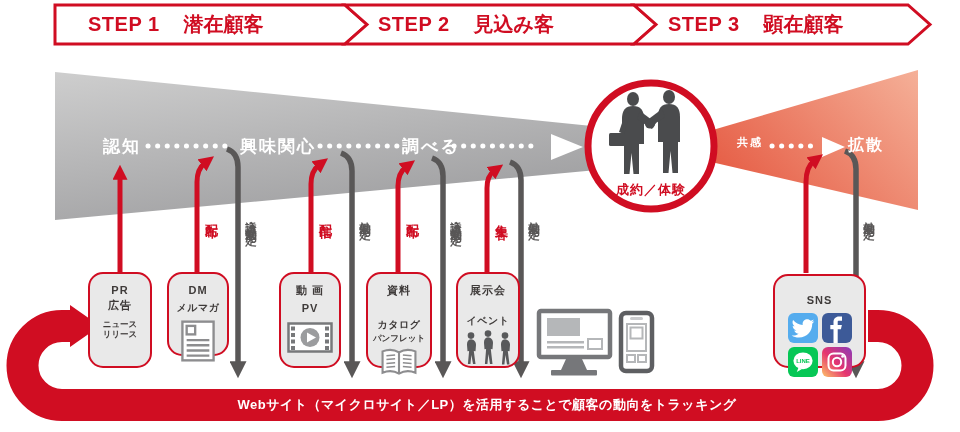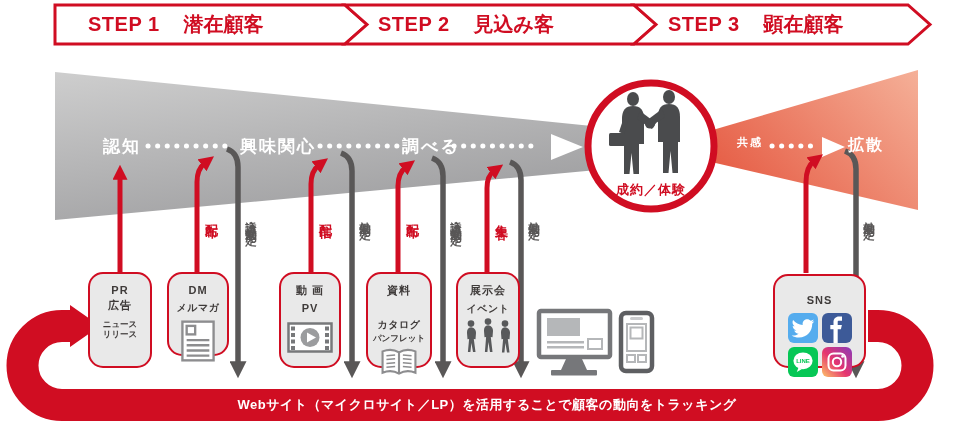--- a/index.html
+++ b/index.html
@@ -223,21 +223,21 @@
         <path d="M20,4.5 C15,1.5 8,1.5 3,3.5 L3,25.5 C8,23.5 15,23.5 20,26.5 C25,23.5 32,23.5 37,25.5 L37,3.5 C32,1.5 25,1.5 20,4.5 z" fill="#fff" stroke="#8d8d8f" stroke-width="2.2"></path>
         <path d="M20,4.5 V26.5" stroke="#8d8d8f" stroke-width="2.2"></path>
         <path d="M7,8 L16,7.2 M7,12 L16,11.2 M7,16 L16,15.2 M7,20 L16,19.2" stroke="#8d8d8f" stroke-width="1.6"></path>
         <path d="M33,8 L24,7.2 M33,12 L24,11.2 M33,16 L24,15.2 M33,20 L24,19.2" stroke="#8d8d8f" stroke-width="1.6"></path>
       </svg>
     </span>
   </div>
 
   <div class="chbox" style="left:456px;top:272px;width:64px;height:96px">
     <span class="t1">展示会</span>
-    <span class="t2" style="margin-top:4px">イベント</span>
+    <span class="t2" style="margin-top:16px">イベント</span>
     <span class="icon-wrap" style="margin-top:3px">
       <svg width="48" height="35" viewBox="0 0 48 35" fill="#58595b">
         <g>
           <circle cx="7" cy="5.6" r="3.3"></circle>
           <path d="M7,9.2 C4.2,9.5 2.8,11.7 3,14.9 L3.5,21.3 5.1,21 3.9,34 6.4,34 7.4,25 9,34 11.5,34 9.8,20.9 11.5,21.2 12,14.9 C12.2,11.7 9.8,9.5 7,9.2 Z"></path>
         </g>
         <g transform="translate(17,-2)">
           <circle cx="7" cy="5.6" r="3.3"></circle>
           <path d="M7,9.2 C4.2,9.5 2.8,11.7 3,14.9 L3.5,21.3 5.1,21 3.9,36 6.4,36 7.4,26 9,36 11.5,36 9.8,20.9 11.5,21.2 12,14.9 C12.2,11.7 9.8,9.5 7,9.2 Z"></path>
         </g>

